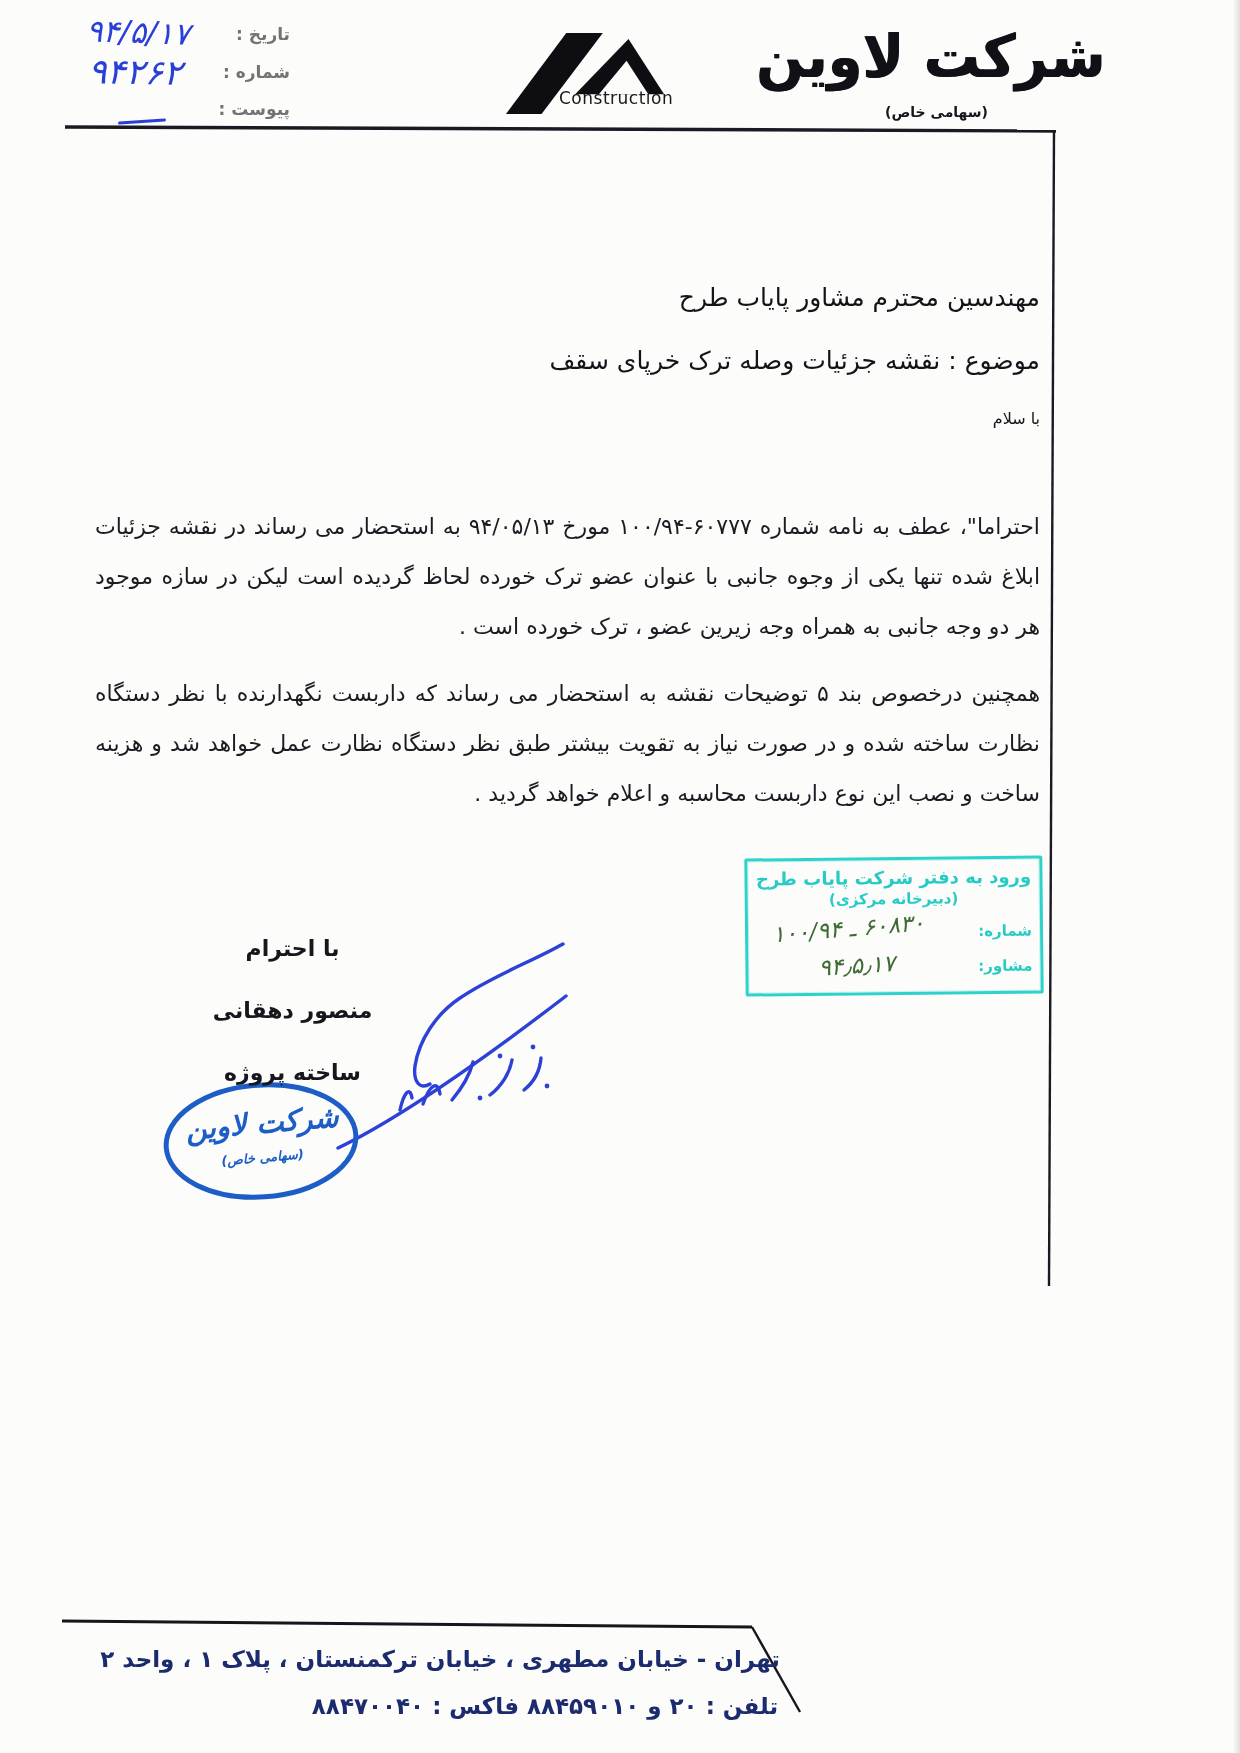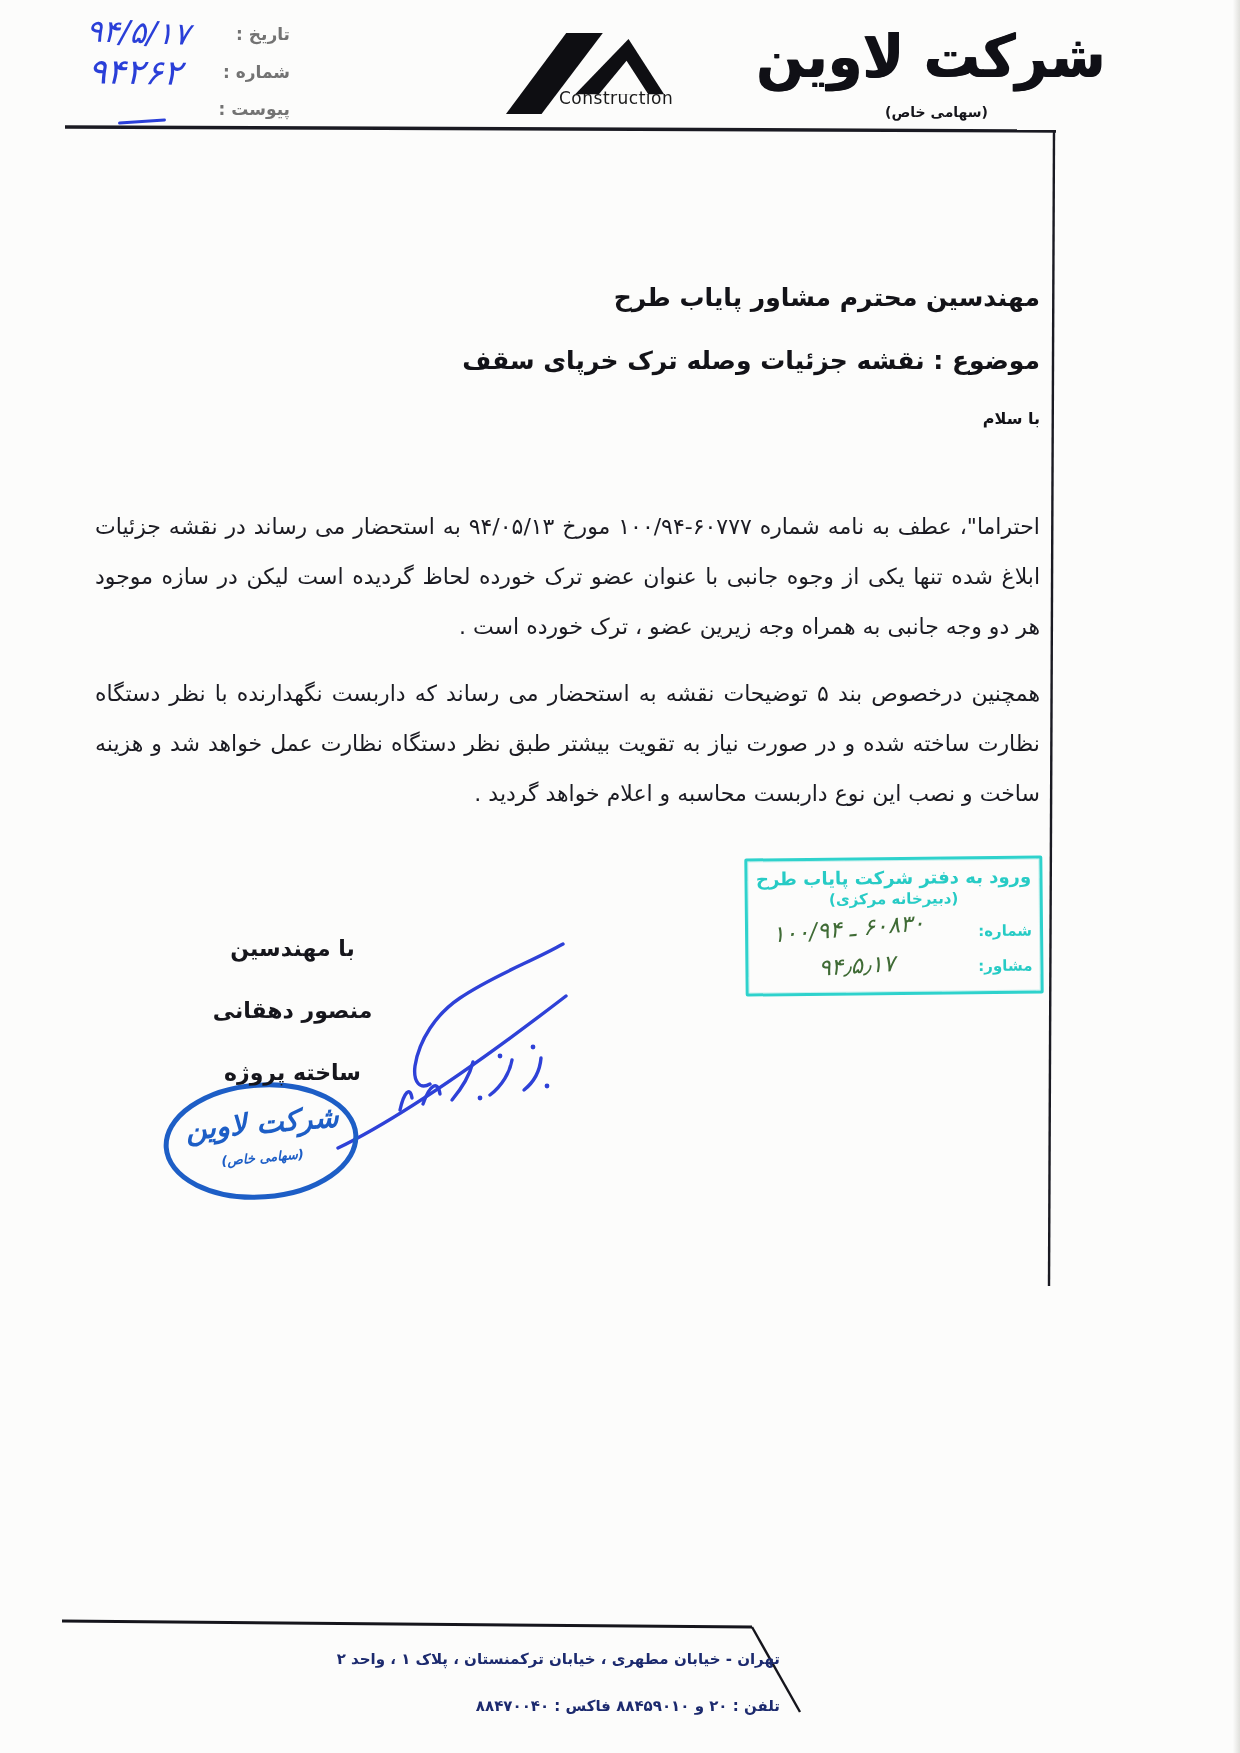--- a/index.html
+++ b/index.html
@@ -21,21 +21,21 @@
   .attach-dash{width:48px;height:3px;background:#2a3fd8;border-radius:2px;transform:rotate(-4deg);}
 
   
   .construction{font-size:17px;color:#1a1a1a;letter-spacing:.5px;}
 
   
   .company-name{font-size:56px;font-weight:bold;color:#101016;transform:scaleY(1.06);text-shadow:1px 0 0 #101016;}
   .company-sub{font-size:14px;font-weight:bold;color:#15151b;}
 
   
-  .h-bold{font-weight:bold;font-size:25px;color:#131318;}
+  .h-bold{font-weight:normal;font-size:25px;color:#131318;}
   .para{font-size:22px;line-height:50px;text-align:justify;color:#1b1b22;}
 
   
   .sig-block{text-align:center;font-weight:bold;font-size:22px;line-height:62px;color:#16161c;}
 
   
   .entry-stamp{
     width:292px;height:132px;border:3px solid #2ed2cc;border-radius:2px;
     transform:rotate(-.6deg);
     box-shadow:inset 0 0 0 1px rgba(46,210,204,.25);
@@ -44,21 +44,21 @@
   .stamp-l1{font-size:18px;font-weight:bold;text-align:center;padding-top:7px;}
   .stamp-l2{font-size:15px;font-weight:bold;text-align:center;padding-top:2px;}
   .stamp-label{font-size:15px;font-weight:bold;}
   .stamp-hand{color:#3f6b35;font-style:italic;font-size:23px;letter-spacing:2px;}
 
   
   .oval-name{font-size:29px;font-weight:bold;font-style:italic;color:#1d5ec6;transform:rotate(-5deg);text-align:center;}
   .oval-sub{font-size:13px;font-weight:bold;font-style:italic;color:#1d5ec6;transform:rotate(-5deg);text-align:center;}
 
   
-  .footer-line{font-size:15px;font-weight:bold;color:#1c2a6e;text-align:right;line-height:47px;}
+  .footer-line{font-size:23px;font-weight:bold;color:#1c2a6e;text-align:center;line-height:47px;}
 
   .scan-edge{width:7px;height:100%;right:0;top:0;background:linear-gradient(to right,#fbfbfa,#e0e0dc);}
 </style>
 </head>
 <body>
 
 <div class="page">
 
   <svg class="abs" style="left:0;top:0;" width="1240" height="1753" viewBox="0 0 1240 1753">
 
@@ -114,21 +114,21 @@
   <div class="abs entry-stamp" style="left:745px;top:857px;">
     <div class="stamp-cyan stamp-l1 rtl nowrap">ورود به دفتر شرکت پایاب طرح</div>
     <div class="stamp-cyan stamp-l2 rtl nowrap">(دبیرخانه مرکزی)</div>
     <div class="abs stamp-cyan stamp-label rtl nowrap" style="right:8px;top:63px;">شماره:</div>
     <div class="abs stamp-hand rtl nowrap" style="left:24px;top:55px;transform:rotate(-4deg);">۶۰۸۳۰ ـ ۱۰۰/۹۴</div>
     <div class="abs stamp-cyan stamp-label rtl nowrap" style="right:8px;top:98px;">مشاور:</div>
     <div class="abs stamp-hand rtl nowrap" style="left:70px;top:92px;transform:rotate(-3deg);">۹۴٫۵٫۱۷</div>
   </div>
 
   <div class="abs sig-block rtl" style="left:185px;top:918px;width:215px;">
-    <div class="nowrap">با مهندسین</div>
+    <div class="nowrap">با احترام</div>
     <div class="nowrap">منصور دهقانی</div>
     <div class="nowrap">ساخته پروژه</div>
   </div>
 
   <div class="abs oval-name rtl nowrap" style="left:168px;top:1106px;width:188px;">شرکت لاوین</div>
   <div class="abs oval-sub rtl nowrap" style="left:195px;top:1150px;width:135px;">(سهامی خاص)</div>
 
   <div class="abs" style="left:310px;top:1636px;width:470px;">
     <div class="footer-line rtl nowrap">تهران - خیابان مطهری ، خیابان ترکمنستان ، پلاک ۱ ، واحد ۲</div>
     <div class="footer-line rtl nowrap">تلفن : ۲۰ و ۸۸۴۵۹۰۱۰   فاکس : ۸۸۴۷۰۰۴۰</div>

